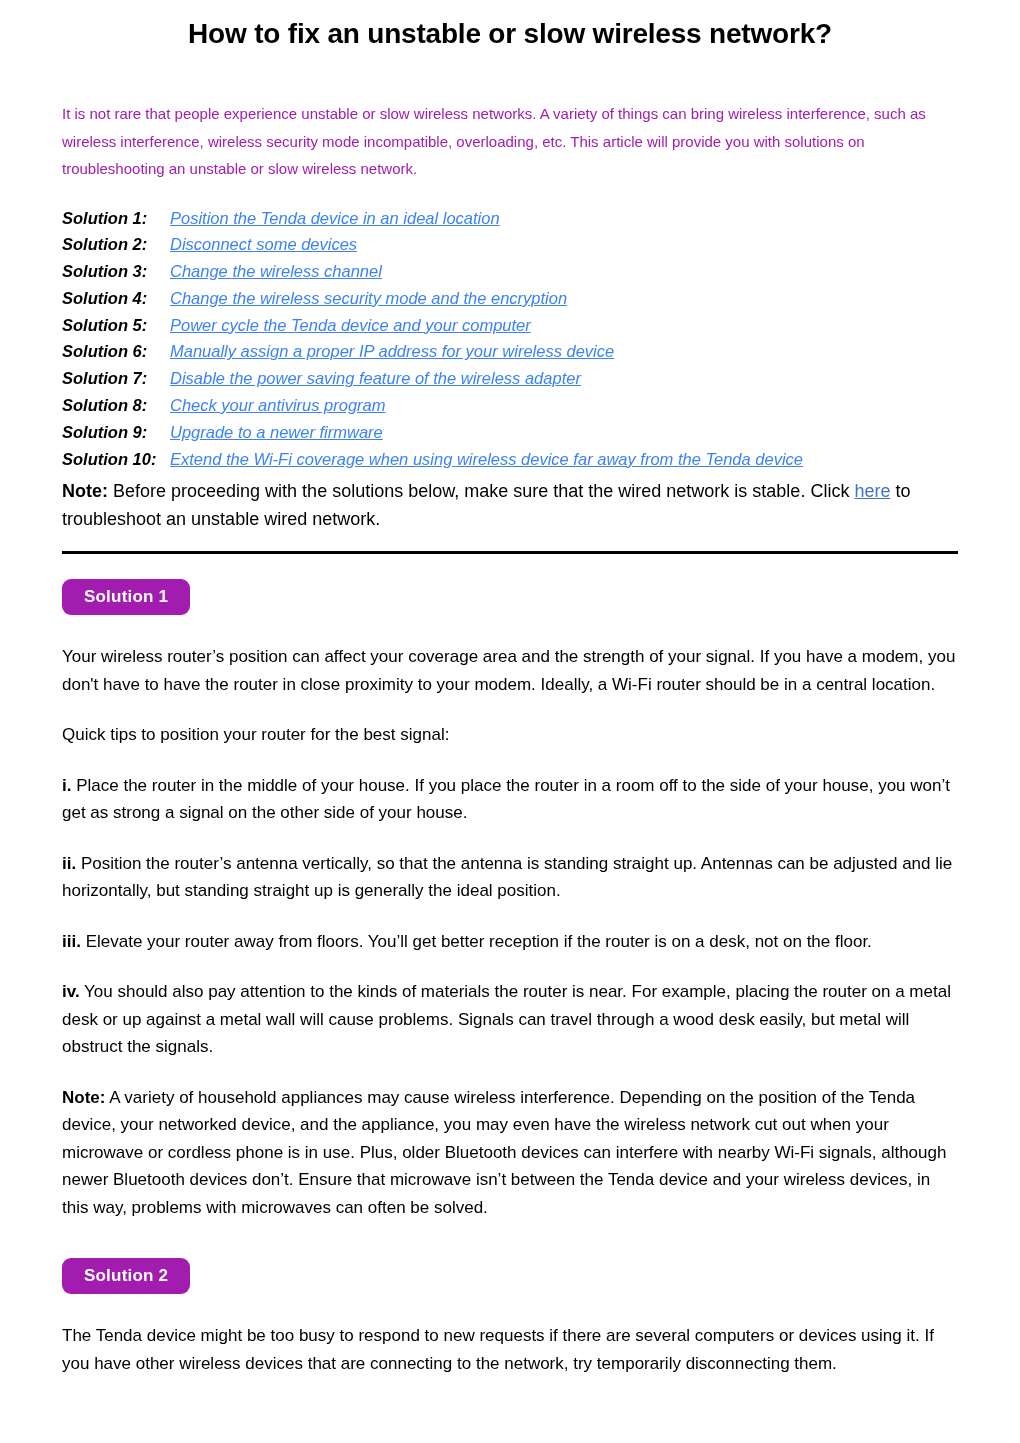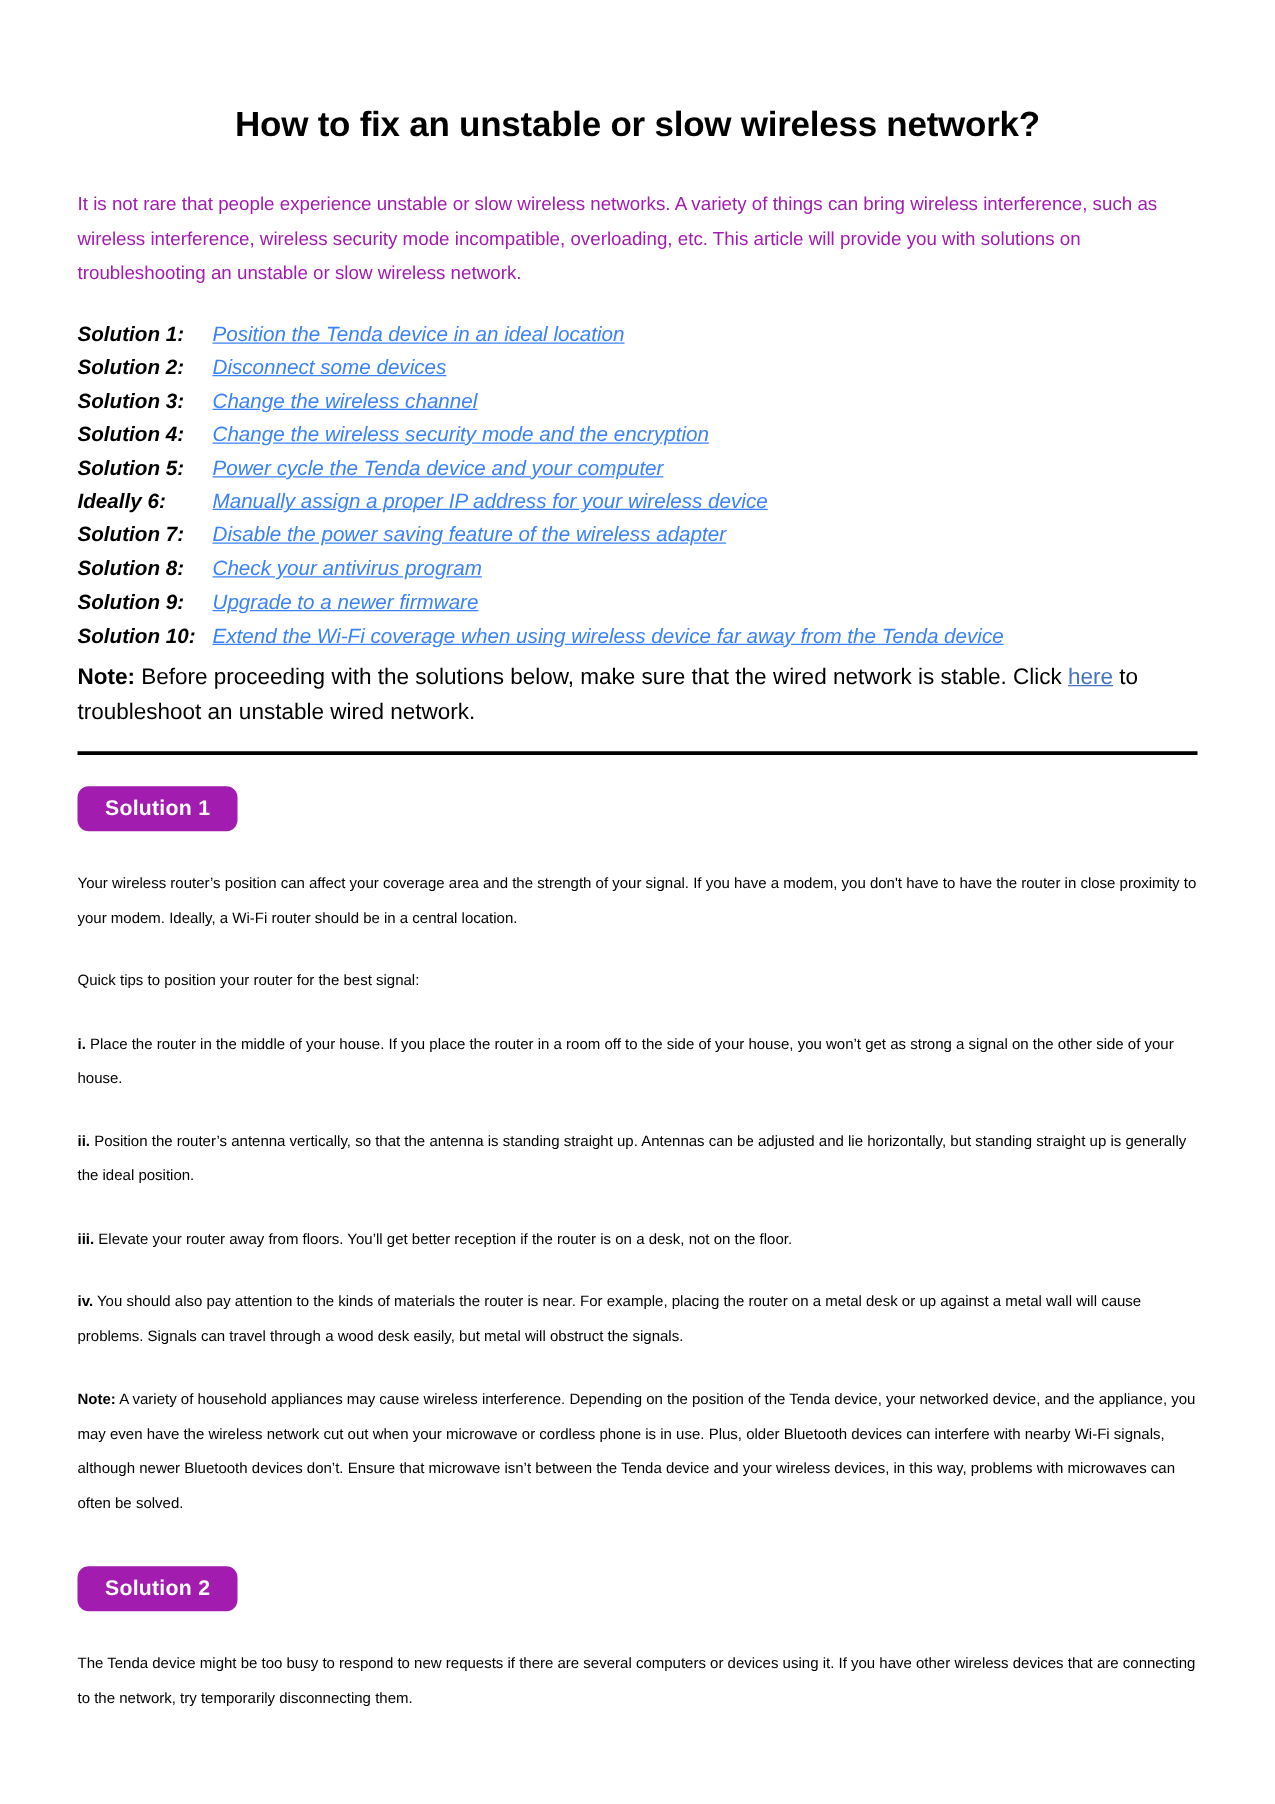--- a/index.html
+++ b/index.html
@@ -18,22 +18,21 @@
     position: relative;
     width: 1020px;
     height: 1443px;
     background: #ffffff;
     box-sizing: border-box;
     padding: 0 62px;
     overflow: hidden;
   }
 
   .doc-title {
-    margin: 0;
-    padding-top: 82px;
+    margin: 16px;
     font-size: 28px;
     font-weight: bold;
     text-align: center;
     letter-spacing: -0.2px;
     line-height: 1.25;
     color: #000000;
   }
 
   .intro {
     margin: 0;
@@ -100,21 +99,21 @@
     font-weight: bold;
     border-radius: 9px;
     padding: 9px 22px 10px 22px;
     line-height: 1;
     letter-spacing: 0.2px;
   }
 
   .body-para {
     margin: 0;
     padding-top: 28px;
-    font-size: 12px;
+    font-size: 17px;
     line-height: 27.5px;
     color: #000000;
   }
   .body-para.tight {
     padding-top: 23px;
   }
   .step-marker {
     font-weight: bold;
   }
 
@@ -152,21 +151,21 @@
       <span class="sol-label">Solution 4:</span>
       <span class="sol-link">Change the wireless security mode and the encryption</span>
     </div>
 
     <div class="sol-row">
       <span class="sol-label">Solution 5:</span>
       <span class="sol-link">Power cycle the Tenda device and your computer</span>
     </div>
 
     <div class="sol-row">
-      <span class="sol-label">Ideally 6:</span>
+      <span class="sol-label">Solution 6:</span>
       <span class="sol-link">Manually assign a proper IP address for your wireless device</span>
     </div>
 
     <div class="sol-row">
       <span class="sol-label">Solution 7:</span>
       <span class="sol-link">Disable the power saving feature of the wireless adapter</span>
     </div>
 
     <div class="sol-row">
       <span class="sol-label">Solution 8:</span>

